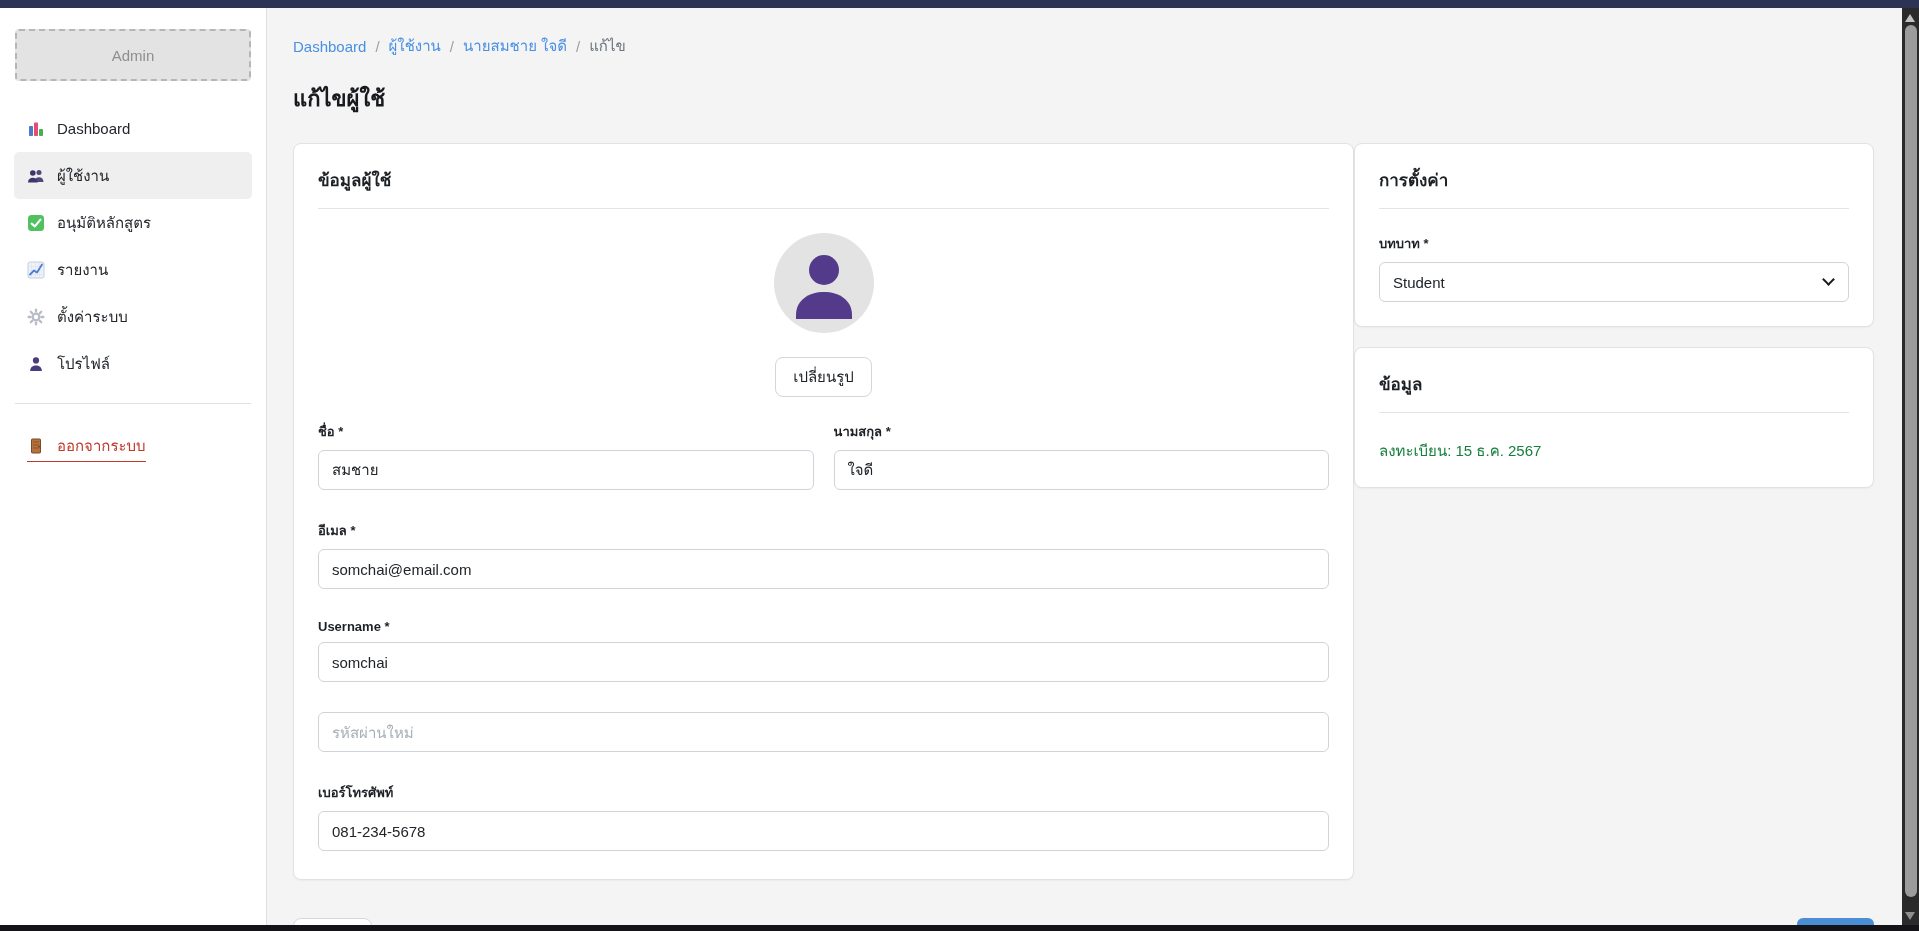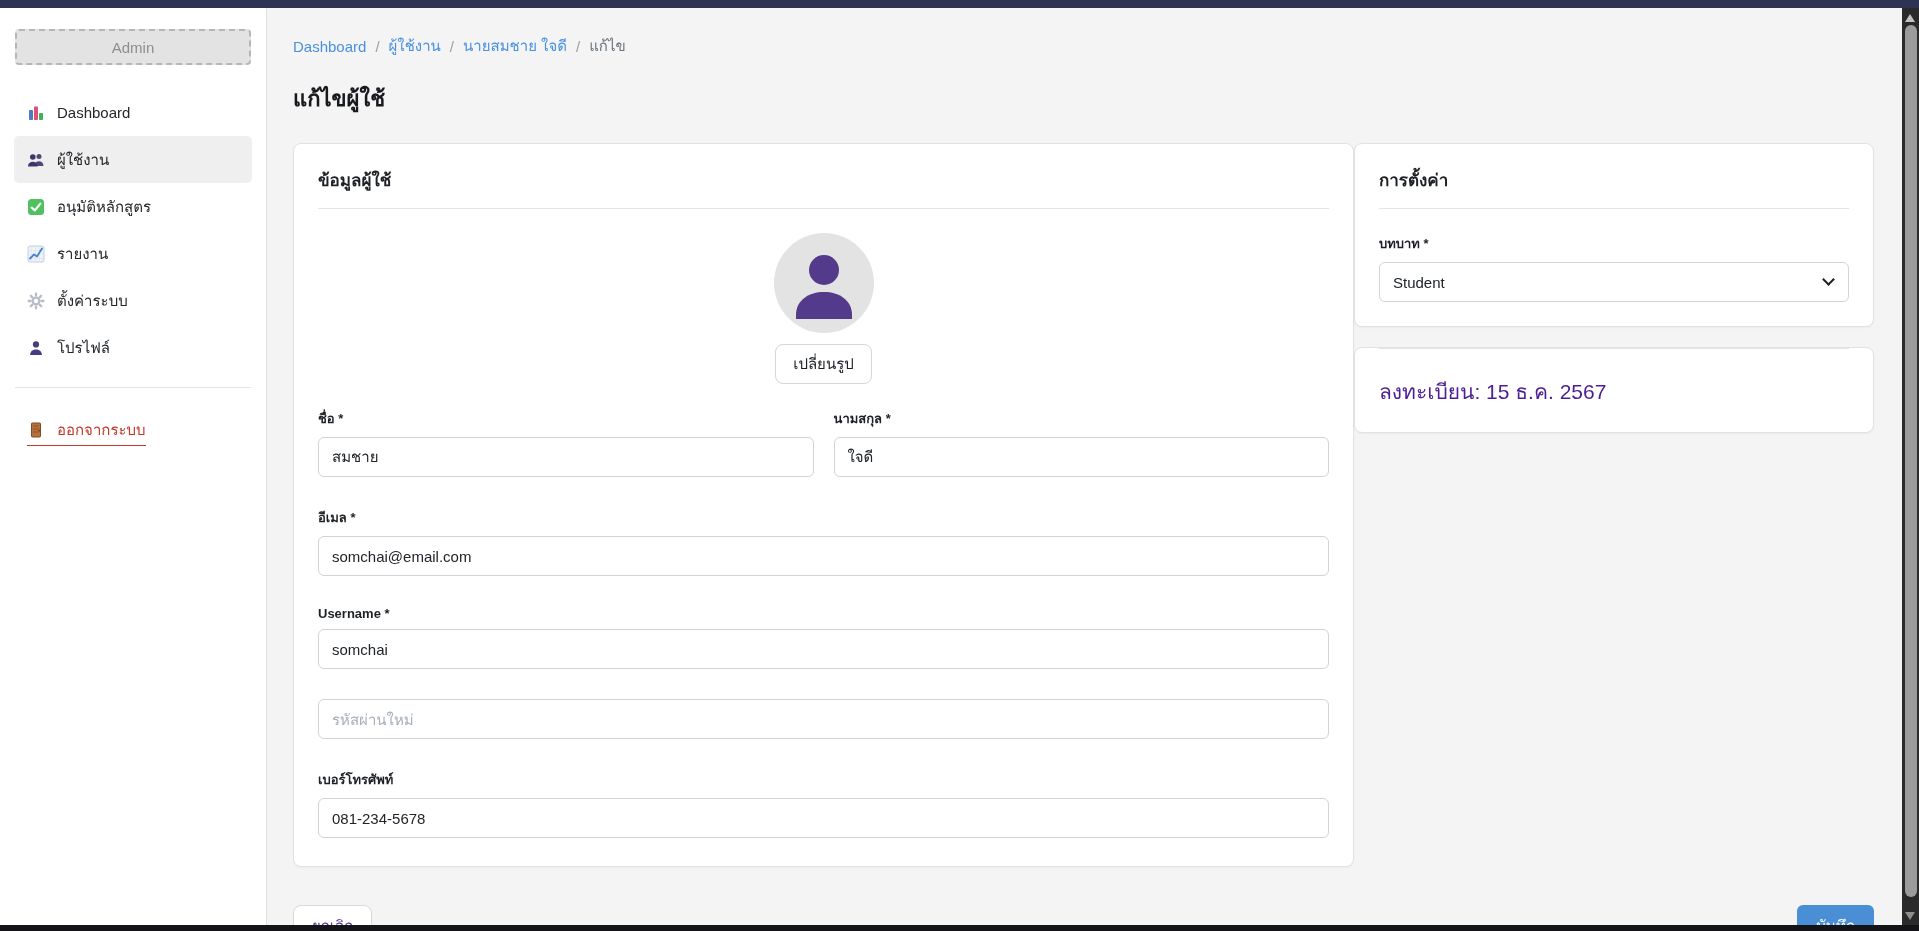--- a/index.html
+++ b/index.html
@@ -5,21 +5,21 @@
 <style>
   * { margin:0; padding:0; box-sizing:border-box; }
   html,body { width:1919px; height:931px; overflow:hidden; }
   body { font-family:"Liberation Sans","DejaVu Sans",sans-serif; background:#f4f4f5; position:relative; color:#1d2024; }
 
   .topbar { height:8px; background:#2d3355; width:100%; }
   .frame { display:flex; height:917px; }
 
   
   .sidebar { width:267px; flex:none; background:#ffffff; border-right:1px solid #e0e0e0; position:relative; }
-  .logo-box { margin:21px 15px 0; height:36px; background:#e3e3e3; border:2px dashed #b6b6b6; border-radius:4px;
+  .logo-box { margin:21px 15px 0; height:52px; background:#e3e3e3; border:2px dashed #b6b6b6; border-radius:4px;
               display:flex; align-items:center; justify-content:center; color:#8f8f8f; font-size:15px; }
   .nav { margin-top:24px; padding:0 14px; }
   .nav-item { display:flex; align-items:center; gap:12px; height:47px; padding:0 13px; font-size:15px;
               color:#23272b; border-radius:5px; cursor:pointer; }
   .nav-item.active { background:#efefef; }
   .icon16 { width:18px; height:18px; flex:none; display:flex; align-items:center; justify-content:center; }
   .icon16 svg { display:block; }
   .sidebar-divider { border-top:1px solid #e2e2e2; margin:16px 15px; }
   .logout-link { display:inline-flex; align-items:center; gap:12px; margin:14px 0 0 27px; padding-bottom:3px;
                  color:#c0392b; font-size:15px; border-bottom:1px solid #c0392b; cursor:pointer; }
@@ -35,37 +35,37 @@
   .layout { display:grid; grid-template-columns:1fr 520px; align-items:start; }
 
   .card { background:#fff; border:1px solid #e2e2e2; border-radius:8px; box-shadow:0 1px 2px rgba(0,0,0,.04); }
   .card + .card { margin-top:20px; }
   .card-header { padding:22px 24px 15px; font-weight:bold; font-size:17px; color:#1d2024; }
   .card-divider { border-top:1px solid #e4e4e4; margin:0 24px; }
   .card-body { padding:24px; }
 
   .avatar-wrap { display:flex; flex-direction:column; align-items:center; margin-bottom:24px; }
   .avatar { width:100px; height:100px; border-radius:50%; background:#e3e3e3; display:flex; align-items:flex-end; justify-content:center; overflow:hidden; }
-  .btn-change { margin-top:11px; height:40px; padding:0 17px; background:#fff; border:1px solid #d6d6d6;
+  .btn-change { margin-top:24px; height:40px; padding:0 17px; background:#fff; border:1px solid #d6d6d6;
                 border-radius:8px; font-size:15px; color:#1d2024; cursor:pointer; font-family:inherit; }
 
   .form-row2 { display:grid; grid-template-columns:1fr 1fr; gap:20px; }
   .form-group { margin-bottom:30px; }
   .form-group:last-child { margin-bottom:4px; }
   .form-label { display:block; font-weight:bold; font-size:13px; color:#1d2024; margin-bottom:8px; }
   .form-input { width:100%; height:40px; border:1px solid #ced4da; border-radius:6px; padding:0 13px;
                 font-size:15px; color:#212529; background:#fff; font-family:inherit; }
   .form-input::placeholder { color:#a9b0b8; }
 
   .select-wrap { position:relative; }
   select.form-input { appearance:none; -webkit-appearance:none; -moz-appearance:none; padding-right:36px; cursor:pointer; }
   .chevron { position:absolute; right:16px; top:13px; width:9px; height:9px;
              border-right:2.4px solid #1c1c1c; border-bottom:2.4px solid #1c1c1c; transform:rotate(45deg); pointer-events:none; }
 
-  .info-text { font-size:21px; color:#4c1d95; padding-top:2px; }
+  .info-text { font-size:15px; color:#15803d; padding-top:2px; }
 
   .actions { display:flex; justify-content:space-between; align-items:center; margin-top:38px; }
   .btn-cancel { height:41px; padding:0 18px; background:#fff; border:1px solid #d8d8d8; border-radius:8px;
                 font-size:15px; color:#5b3195; text-decoration:underline; cursor:pointer; font-family:inherit; }
   .btn-save { height:41px; padding:0 19px; background:#4a8fd6; border:none; border-radius:6px;
               color:#fff; font-size:15px; cursor:pointer; font-family:inherit; }
 
   
   .scrollbar { position:absolute; top:8px; right:0; width:17px; bottom:0; background:#2a2a2a; z-index:5; }
   .sb-up { position:absolute; top:6px; left:3px; width:0; height:0;
@@ -252,20 +252,21 @@
             <div class="select-wrap">
               <select class="form-input">
                 <option>Student</option>
               </select>
               <span class="chevron"></span>
             </div>
           </div>
         </section>
 
         <section class="card">
+          <div class="card-header">ข้อมูล</div>
           <div class="card-divider"></div>
           <div class="card-body">
             <div class="info-text">ลงทะเบียน: 15 ธ.ค. 2567</div>
           </div>
         </section>
       </div>
     </div>
 
     <div class="actions">
       <button class="btn-cancel">ยกเลิก</button>

